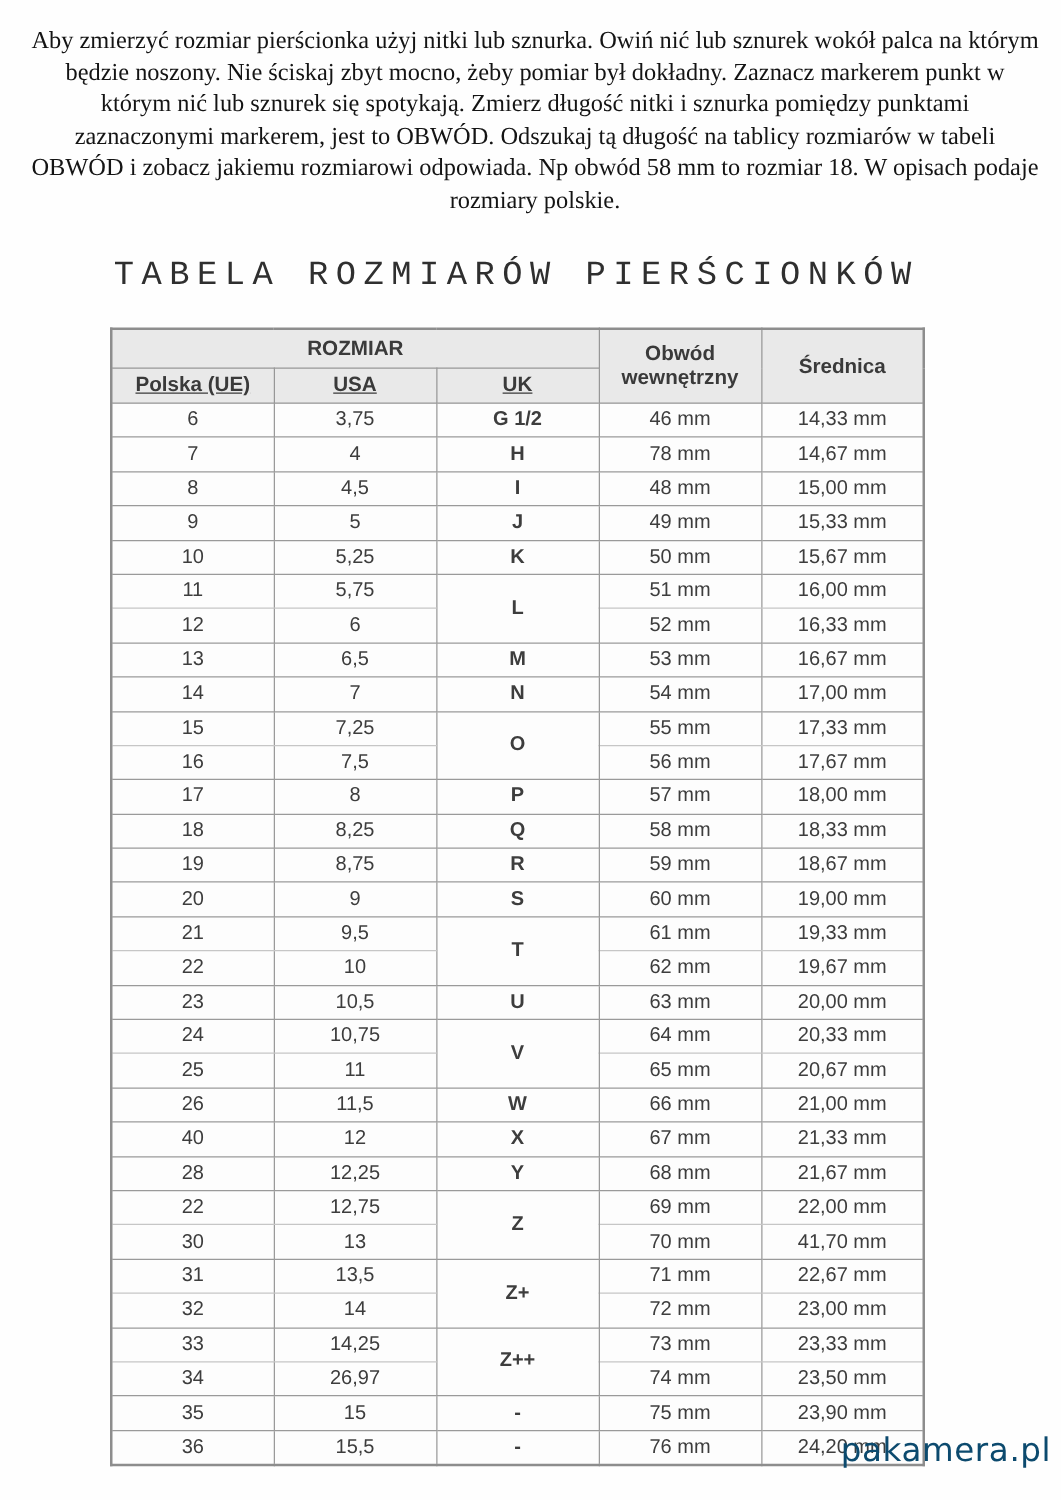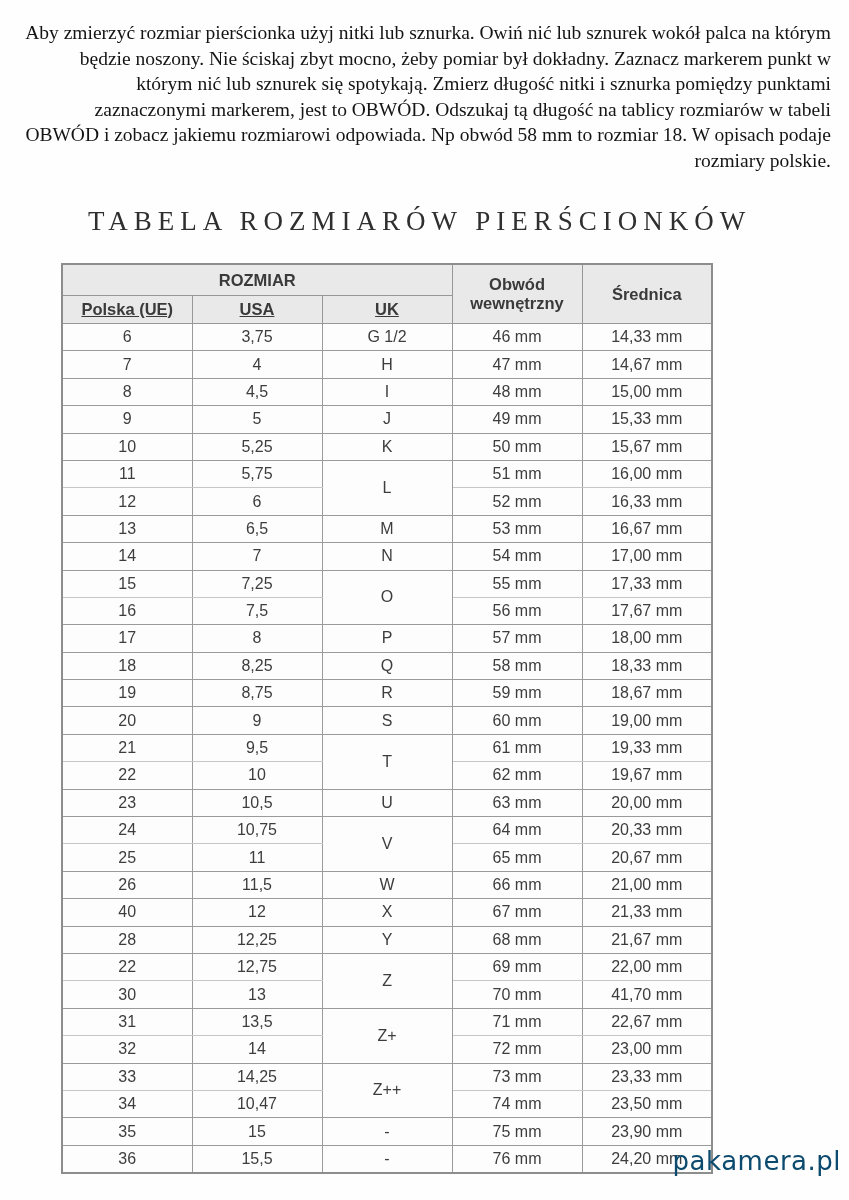--- a/index.html
+++ b/index.html
@@ -15,38 +15,38 @@
     font-family: "Liberation Sans", sans-serif;
     color: #2e2e2e;
   }
   .intro {
     margin: 20px 18px 0 25px;
     width: 806px;
     font-family: "Liberation Serif", serif;
     font-size: 19.5px;
     line-height: 25.5px;
     color: #141414;
-    text-align: right;
+    text-align: center;
   }
   .title {
     width: 650px;
     margin: 33px 0 0 88px;
     text-align: center;
-    font-family: Liberation Serif, serif;
+    font-family: Liberation Mono, monospace;
     font-weight: 400;
     font-size: 27px;
     letter-spacing: 6px;
     color: #2f2f2f;
     white-space: nowrap;
   }
   table.size-table {
     border-collapse: collapse;
     table-layout: fixed;
     width: 650px;
-    margin: 26px 0 0 61px;
+    margin: 26px 0 0 88px;
     border: 2px solid #8d8d8d;
   }
   table.size-table col { width: 130px; }
   thead th {
     background: #e9e9e9;
     border: 1px solid #979797;
     font-size: 16.5px;
     font-weight: 700;
     color: #3a3a3a;
     text-align: center;
@@ -62,21 +62,21 @@
     border-bottom: 1px solid #c6c6c6;
     height: 26.4px;
     text-align: center;
     vertical-align: middle;
     font-size: 16px;
     color: #3d3d3d;
     padding: 0;
     background: #fdfdfd;
   }
   tbody tr.group-end td { border-bottom-color: #9a9a9a; }
-  tbody td.uk-merged { border-bottom-color: #9a9a9a; }
+  tbody td.uk-merged { border-bottom-color: #9a9a9a; font-weight: bold; }
   .watermark {
     position: absolute;
     right: 8px;
     bottom: 24px;
     font-family: "DejaVu Sans", sans-serif;
     font-size: 26px;
     font-weight: 500;
     letter-spacing: 0.5px;
     color: #0c4a6e;
   }
@@ -115,21 +115,21 @@
           <td>6</td>
           <td>3,75</td>
           <td class="uk-merged">G 1/2</td>
           <td>46 mm</td>
           <td>14,33 mm</td>
         </tr>
         <tr class="group-end">
           <td>7</td>
           <td>4</td>
           <td class="uk-merged">H</td>
-          <td>47 mm</td>
+          <td>78 mm</td>
           <td>14,67 mm</td>
         </tr>
         <tr class="group-end">
           <td>8</td>
           <td>4,5</td>
           <td class="uk-merged">I</td>
           <td>48 mm</td>
           <td>15,00 mm</td>
         </tr>
         <tr class="group-end">
@@ -296,21 +296,21 @@
         </tr>
         <tr>
           <td>33</td>
           <td>14,25</td>
           <td rowspan="2" class="uk-merged">Z++</td>
           <td>73 mm</td>
           <td>23,33 mm</td>
         </tr>
         <tr class="group-end">
           <td>34</td>
-          <td>10,47</td>
+          <td>26,97</td>
           <td>74 mm</td>
           <td>23,50 mm</td>
         </tr>
         <tr class="group-end">
           <td>35</td>
           <td>15</td>
           <td class="uk-merged">-</td>
           <td>75 mm</td>
           <td>23,90 mm</td>
         </tr>

